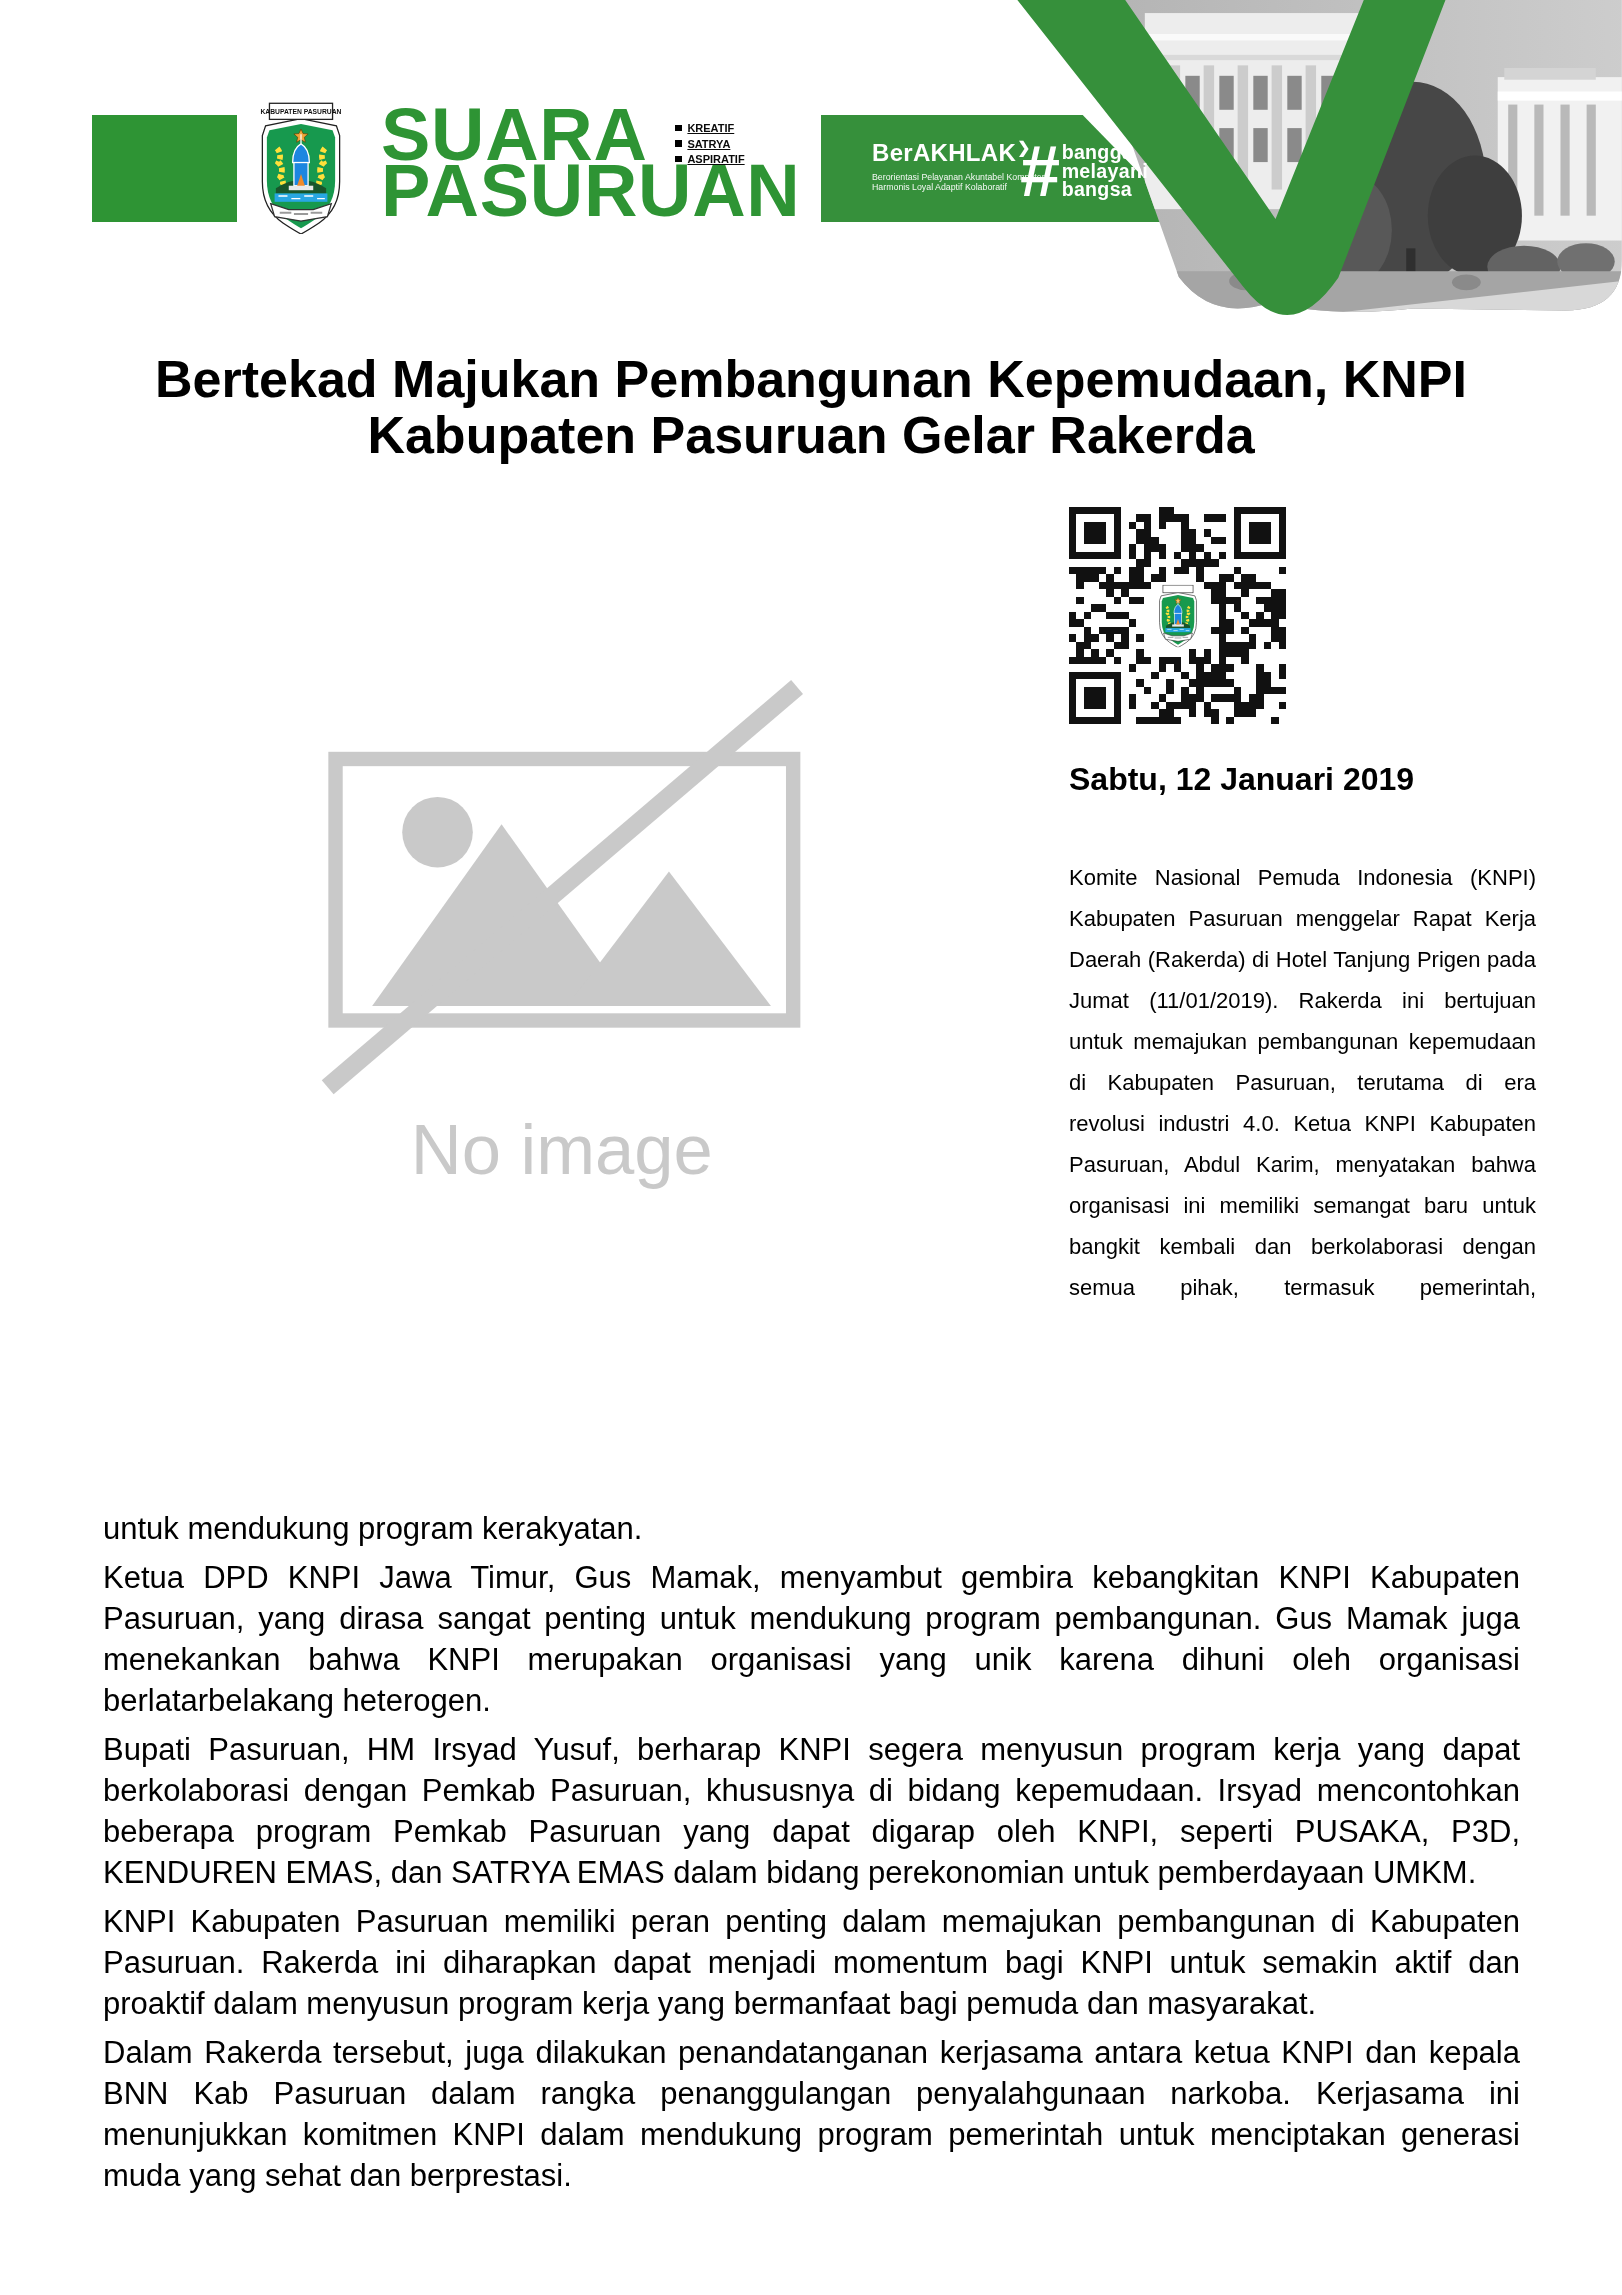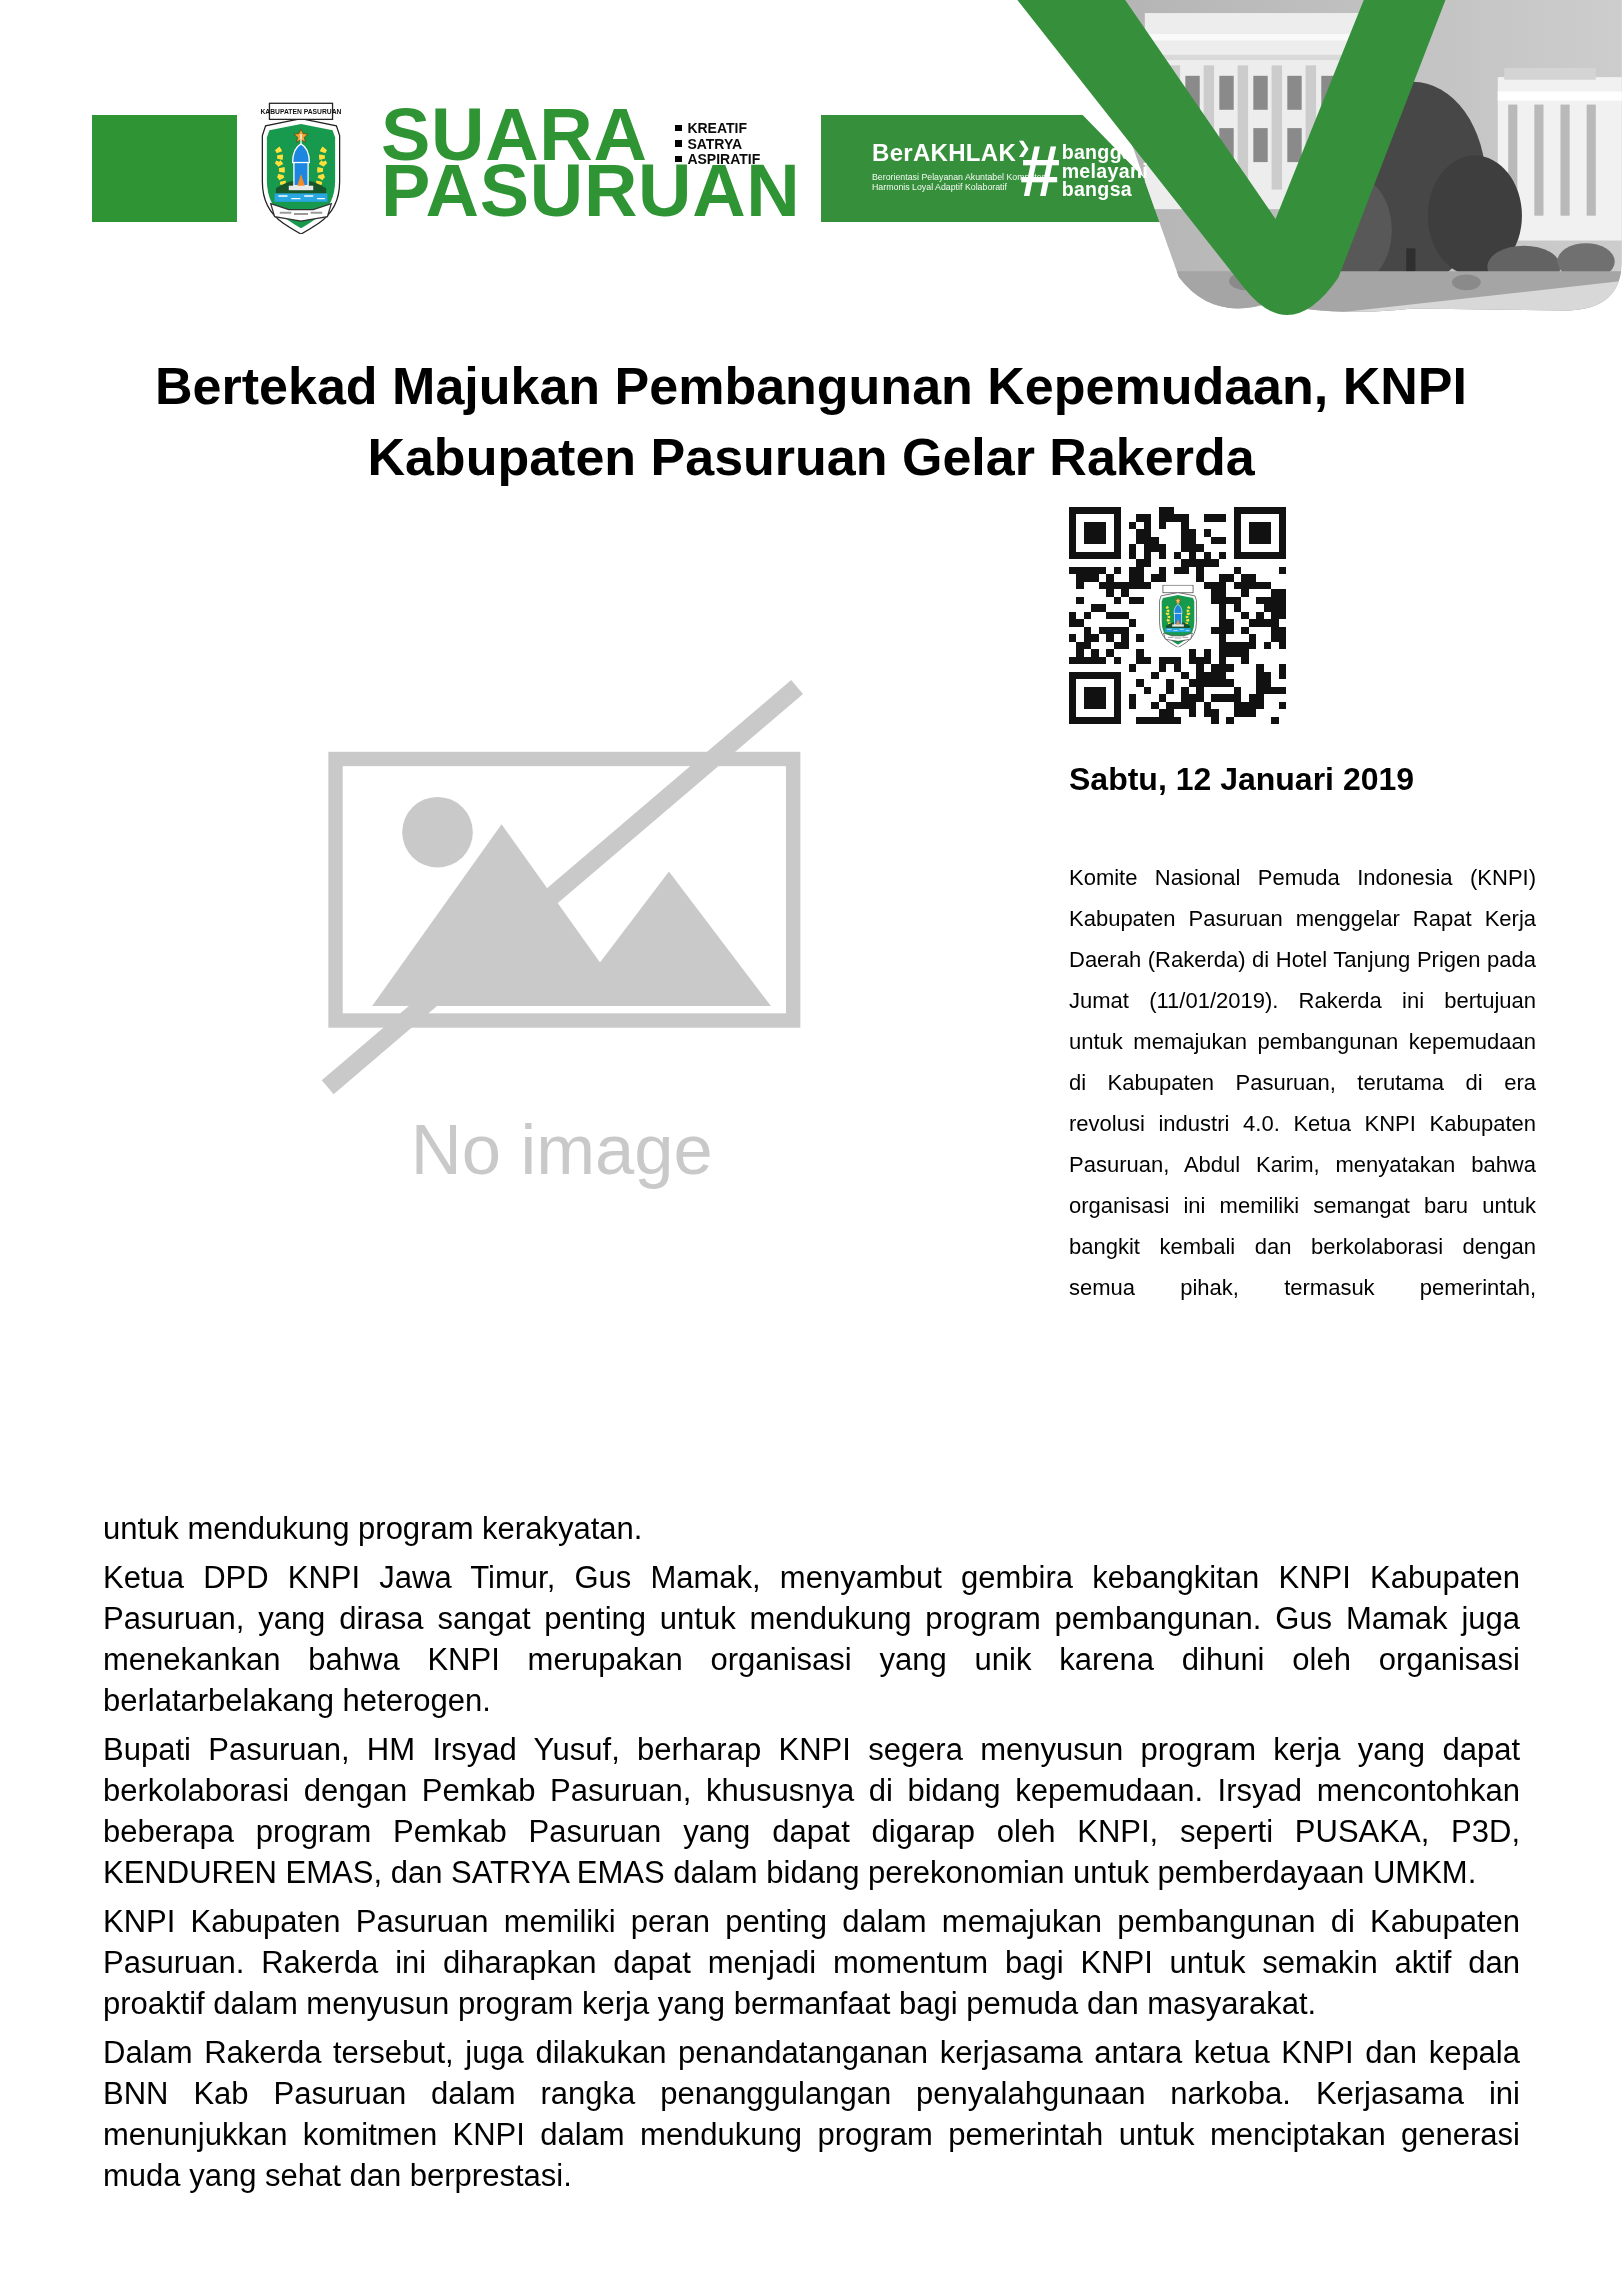--- a/index.html
+++ b/index.html
@@ -12,40 +12,40 @@
   html,body{width:1623px;height:2295px;background:#ffffff;}
   body{font-family:"Liberation Sans", sans-serif;color:var(--ink);position:relative;overflow:hidden;}
 
   .page{position:absolute;inset:0;background:#fff;}
 
   
   .hdr-rect{position:absolute;left:92px;top:115px;width:145px;height:107px;background:var(--green);}
   .crest{position:absolute;left:257px;top:102px;width:88px;height:132px;}
   .brand{position:absolute;left:381px;top:107px;color:var(--green);font-weight:bold;line-height:56px;font-size:74px;letter-spacing:0.7px;white-space:nowrap;}
   .brand div{height:56px}
-  .tagline{position:absolute;left:675px;top:120px;font-size:14px;font-weight:bold;color:#0a0a0a;}
+  .tagline{position:absolute;left:675px;top:120px;font-size:11px;font-weight:bold;color:#0a0a0a;text-decoration:underline;}
   .tagline .tl-item{display:flex;align-items:center;height:15.7px;white-space:nowrap;}
   .tl-bullet{display:inline-block;width:6.5px;height:6.5px;background:#000;margin-right:5.9px;flex:0 0 auto;}
 
   
   .band{position:absolute;left:821px;top:115px;width:366px;height:107px;background:var(--band);
         clip-path:polygon(0 0,71.5% 0,100% 100%,0 100%);}
   .berakhlak{position:absolute;left:872px;top:139px;color:#fff;z-index:3;}
   .ba-title{font-size:24px;font-weight:bold;letter-spacing:0.3px;white-space:nowrap;}
   .ba-chev{font-size:15.7px;position:relative;top:-7.9px;left:1.3px;font-weight:bold;}
   .ba-sub{font-size:8.8px;line-height:10.5px;margin-top:4.6px;opacity:.95;white-space:nowrap;}
   .bangga{position:absolute;left:1019px;top:140px;color:#fff;display:flex;z-index:3;}
   .bg-hash{font-size:72px;line-height:63px;font-weight:bold;font-style:italic;margin-right:2.6px;}
   .bg-words{font-size:19.6px;font-weight:bold;line-height:18.3px;letter-spacing:0.3px;margin-top:3.3px;}
 
   .decor{position:absolute;left:0;top:0;width:1623px;height:366px;pointer-events:none;}
 
   
   .title{position:absolute;left:124px;top:351px;width:1374px;text-align:center;
-         font-size:52px;line-height:71px;font-weight:bold;}
+         font-size:52px;line-height:56px;font-weight:bold;}
 
   .qr{position:absolute;left:1069px;top:507px;width:217px;height:217px;}
   .qr svg.qrgrid{width:100%;height:100%;shape-rendering:crispEdges;}
   .qr .qr-crest{position:absolute;left:50%;top:50%;width:41px;height:63px;transform:translate(-50%,-50%);}
 
   .date{position:absolute;left:1069px;top:761px;font-size:32px;font-weight:bold;white-space:nowrap;}
 
   .col{position:absolute;left:1069px;top:857px;width:467px;font-size:22px;line-height:41px;
        text-align:justify;text-align-last:justify;}
 

